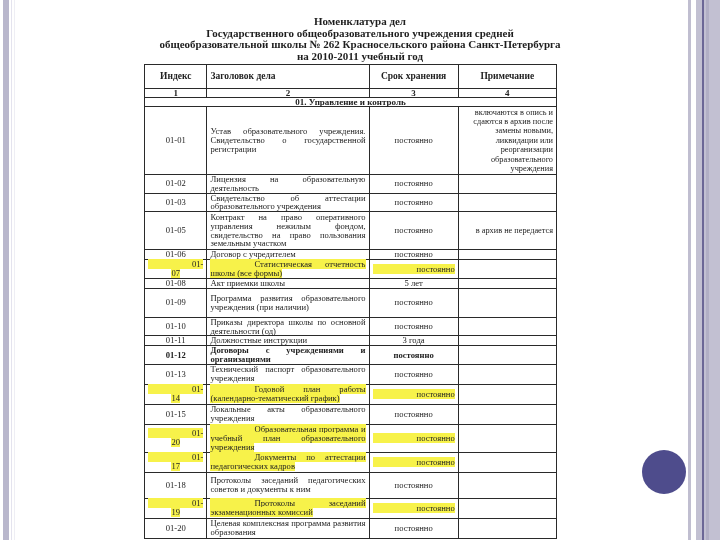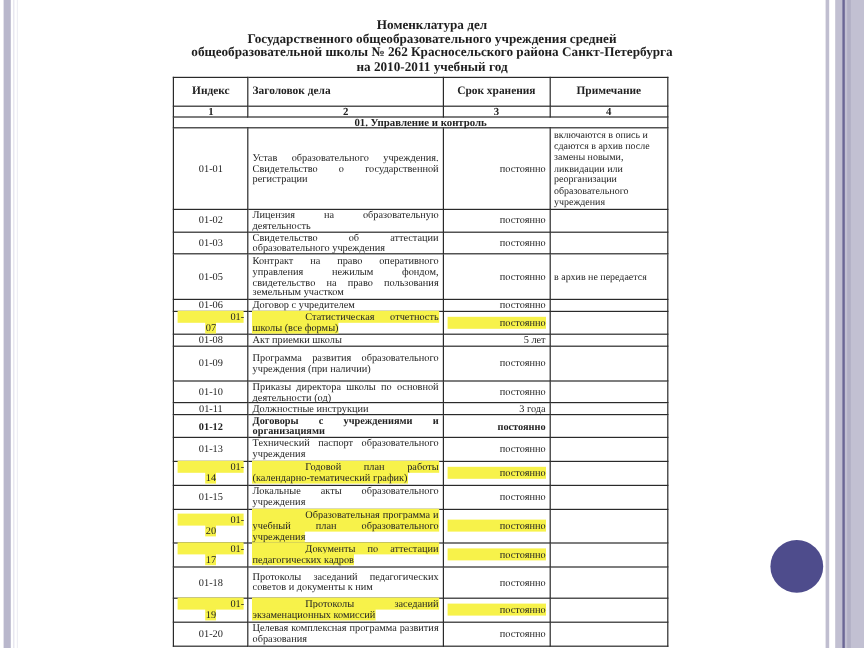--- a/index.html
+++ b/index.html
@@ -18,22 +18,22 @@
 
   
   .doc-title { position: absolute; left: 120px; top: 16px; width: 480px; text-align: center; font-weight: bold; font-size: 11px; line-height: 11.5px; color: #1e1e1e; }
 
   
   .tbl { position: absolute; left: 144px; top: 64px; width: 413px; border-collapse: collapse; font-size: 8.6px; line-height: 8.8px; }
   .tbl td, .tbl th { border: 1px solid #2a2a2a; vertical-align: middle; padding: 0 3px; }
   .tbl th { font-weight: bold; text-align: center; font-size: 9.5px; line-height: 9px; }
   .c1 { width: 49px; text-align: center; }
   .c2 { width: 180px; text-align: justify; text-align-last: left; }
-  .c3 { width: 75px; text-align: right; }
-  .c4 { width: 109px; text-align: left; }
+  .c3 { width: 75px; text-align: center; }
+  .c4 { width: 109px; text-align: right; }
   .num-row td { font-weight: bold; text-align: center; height: 8px; font-size: 9px; line-height: 8px; }
   .section-row td { font-weight: bold; text-align: center; height: 8px; font-size: 9px; line-height: 8px; }
   .hl { background: #f7f24a; padding-left: 44px; }
   .note { font-size: 8.3px; line-height: 9.4px; }
 </style>
 </head>
 <body>
 
 <div class="frame-left-band"></div>
 <div class="frame-left-line"></div>

